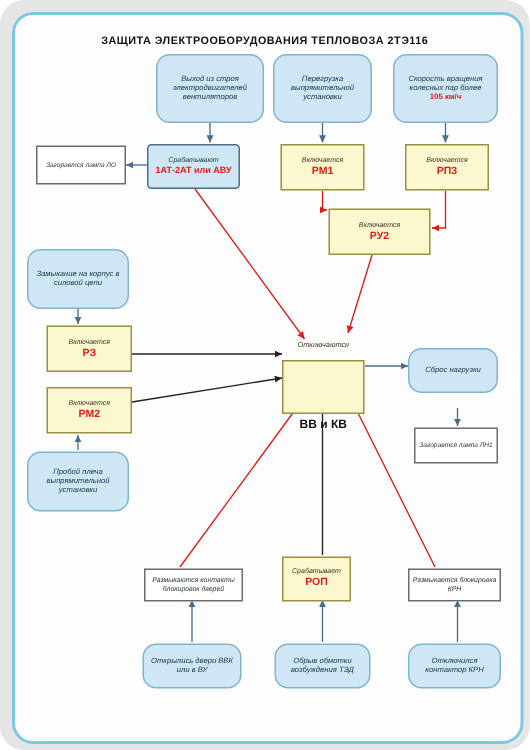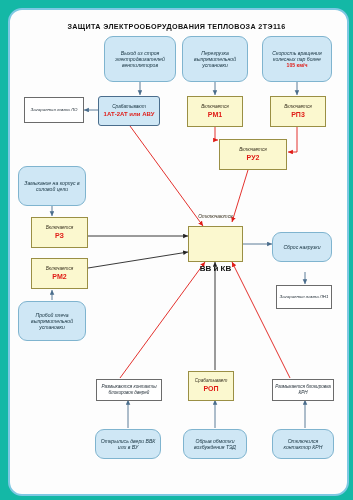--- a/index.html
+++ b/index.html
@@ -1,17 +1,17 @@
 <!DOCTYPE html>
 <html><head>
 <meta charset="utf-8">
 <style>
   html,body{margin:0;padding:0;background:#ffffff;}
   body{width:353px;height:500px;overflow:hidden;font-family:"Liberation Sans",sans-serif;}
-  #page{position:relative;width:353px;height:500px;background:#14b8a6;}
+  #page{position:relative;width:353px;height:500px;background:#e5e5e5;border-radius:16px;}
   #frame{position:absolute;left:8px;top:8px;width:337px;height:484px;
          border:2px solid #7ec8e3;border-radius:14px;background:#fdfdfd;}
   .title{position:absolute;left:0;top:22px;width:353px;text-align:center;
          font-size:7.2px;font-weight:bold;letter-spacing:.35px;color:#111;}
   .node{position:absolute;box-sizing:border-box;display:flex;flex-direction:column;
         align-items:center;justify-content:center;text-align:center;line-height:1.22;}
   .cause{background:#cfe7f5;border:1px solid #7fb4cf;border-radius:9px;
          font-style:italic;font-size:5.1px;color:#16323f;padding:2px 3px;}
   .relay{background:#fbf8cf;border:1px solid #9a8f44;font-size:4.7px;
          font-style:italic;color:#3a3320;padding:2px;}
@@ -135,21 +135,21 @@
 
   <div class="node relay" style="left:31px;top:258px;width:57px;height:31px;">
     <span>Включается</span>
     <span class="code">РМ2</span>
   </div>
 
   <div class="node cause" style="left:18px;top:301px;width:68px;height:40px;">
     <span>Пробой плеча выпрямительной установки</span>
   </div>
 
-  <div class="node hub" style="left:188px;top:226px;width:55px;height:36px;gap:43px;">
+  <div class="node hub" style="left:188px;top:240px;width:55px;height:36px;gap:43px;">
     <span>Отключаются</span>
     <span class="code">ВВ и КВ</span>
   </div>
 
   <div class="node cause" style="left:272px;top:232px;width:60px;height:30px;">
     <span>Сброс нагрузки</span>
   </div>
 
   <div class="node lamp" style="left:276px;top:285px;width:56px;height:24px;">
     <span>Загорается лампа ЛН1</span>

